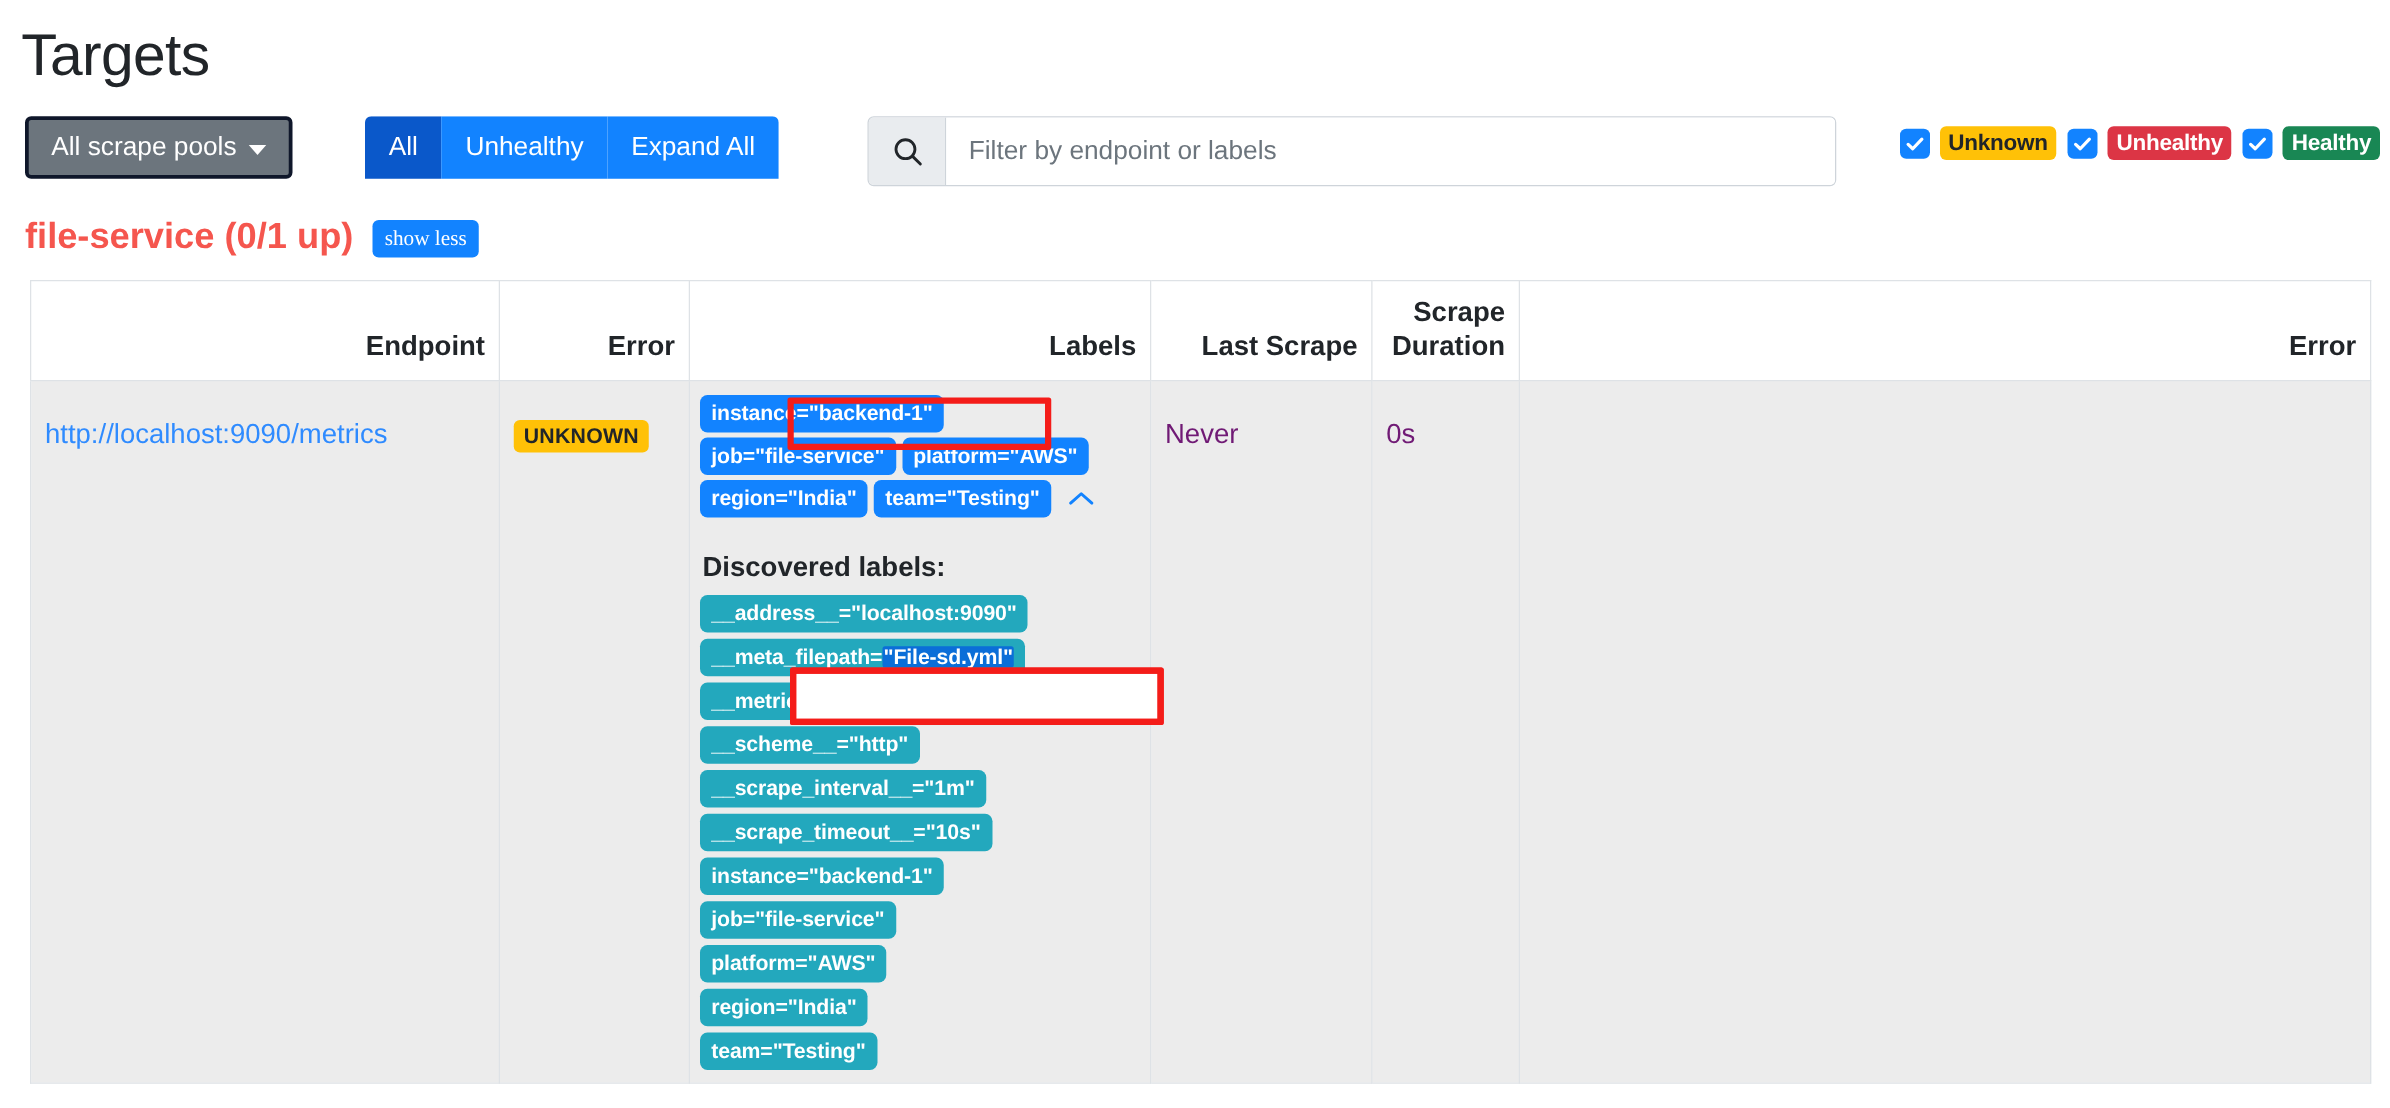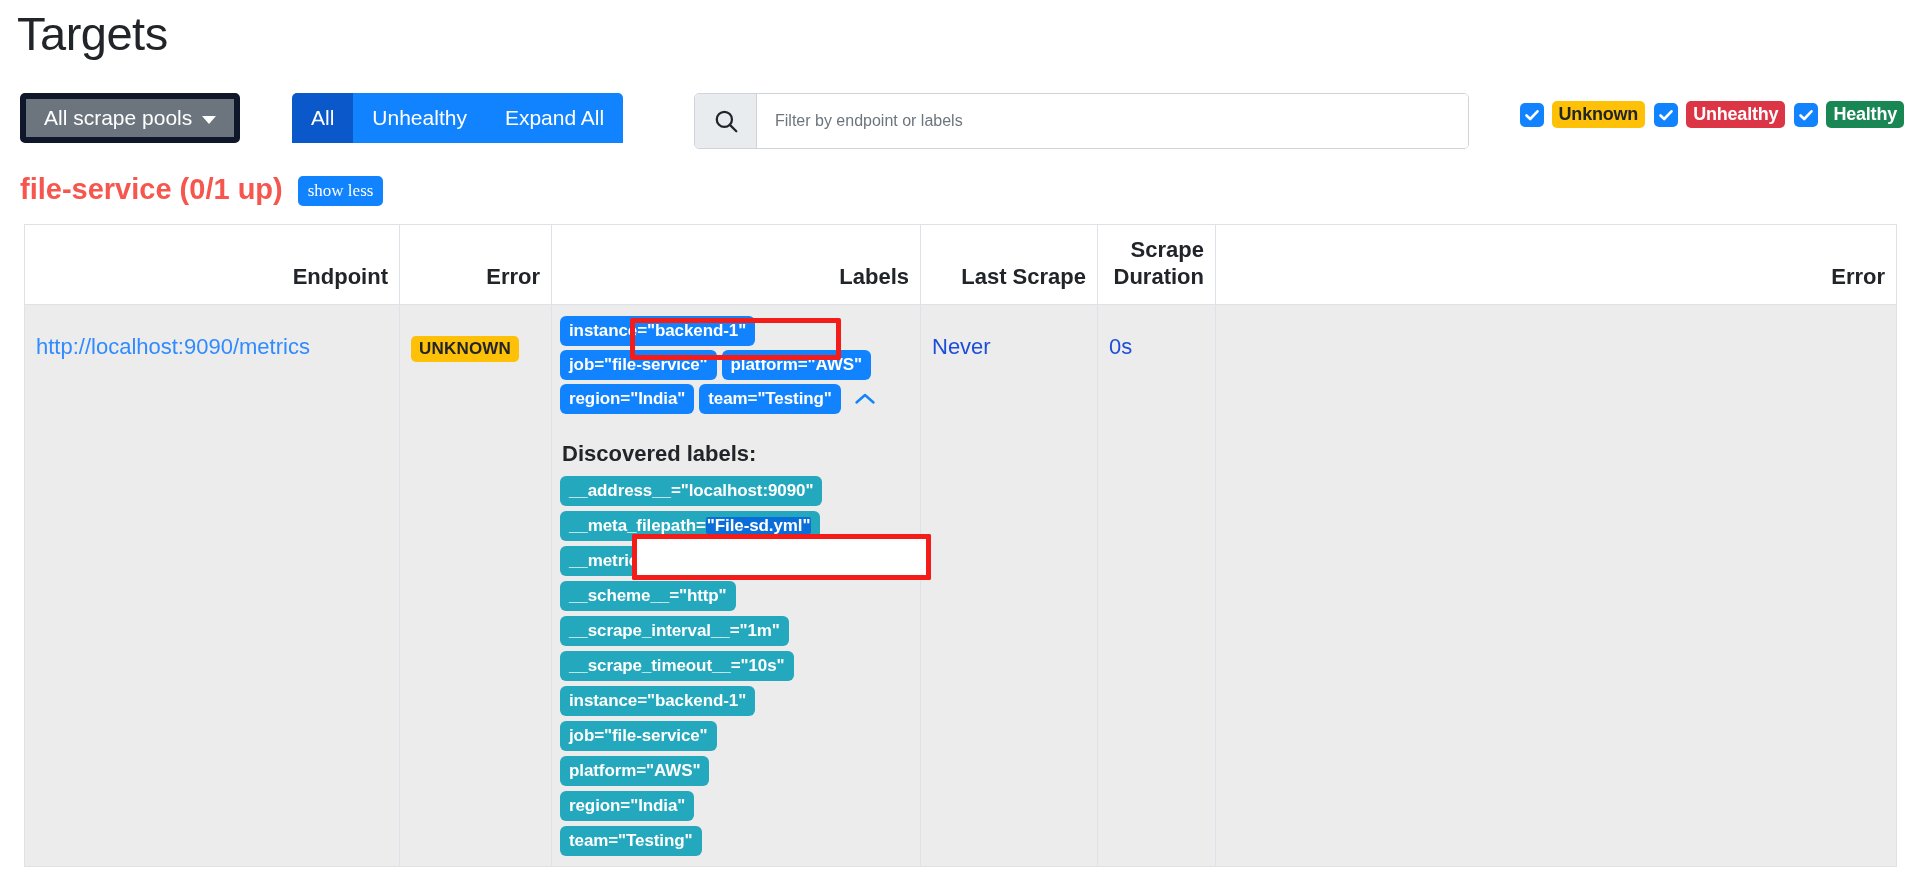--- a/index.html
+++ b/index.html
@@ -15,21 +15,21 @@
     width: 1912px;
     height: 886px;
     overflow: hidden;
     position: relative;
   }
 
   
   .page-title {
     position: absolute;
     left: 17px;
-    top: 8px;
+    top: 18px;
     font-size: 47px;
     font-weight: 400;
     color: #212529;
     line-height: 1.1;
     letter-spacing: -0.5px;
   }
 
   
   .toolbar {
     position: absolute;
@@ -39,21 +39,21 @@
     height: 56px;
   }
 
   .pools-dropdown {
     position: absolute;
     left: 20px;
     top: 0;
     height: 50px;
     padding: 0 18px;
     background: #6c757d;
-    border: 6px solid #0f172a;
+    border: 3px solid #0f172a;
     border-radius: 5px;
     color: #fff;
     font-size: 21px;
     display: flex;
     align-items: center;
     gap: 10px;
     cursor: pointer;
     white-space: nowrap;
   }
   .caret-down {
@@ -110,21 +110,21 @@
     border-right: 1px solid #ced4da;
     display: flex;
     align-items: center;
     justify-content: center;
   }
   .search-input {
     flex: 1;
     border: none;
     outline: none;
     padding: 0 18px;
-    font-size: 16px;
+    font-size: 21px;
     font-family: "Liberation Sans", sans-serif;
     color: #1d4ed8;
     background: #fff;
   }
   .search-input::placeholder { color: #6c757d; opacity: 1; }
 
   .status-filters {
     position: absolute;
     right: 8px;
     top: 8px;
@@ -240,21 +240,21 @@
     background: #ffc107;
     color: #212529;
     font-size: 17px;
     font-weight: bold;
     border-radius: 5px;
     padding: 4px 8px 5px;
     line-height: 1;
     letter-spacing: 0.2px;
   }
 
-  .plain-cell { font-size: 22px; color: #1d4ed8; padding-top: 13px; }
+  .plain-cell { font-size: 22px; color: #701a75; padding-top: 13px; }
 
   
   .labels-cell { padding: 11px 8px 10px 8px !important; }
   .pill-row {
     display: flex;
     flex-wrap: wrap;
     gap: 4px 5px;
     align-items: center;
   }
   .pill {

